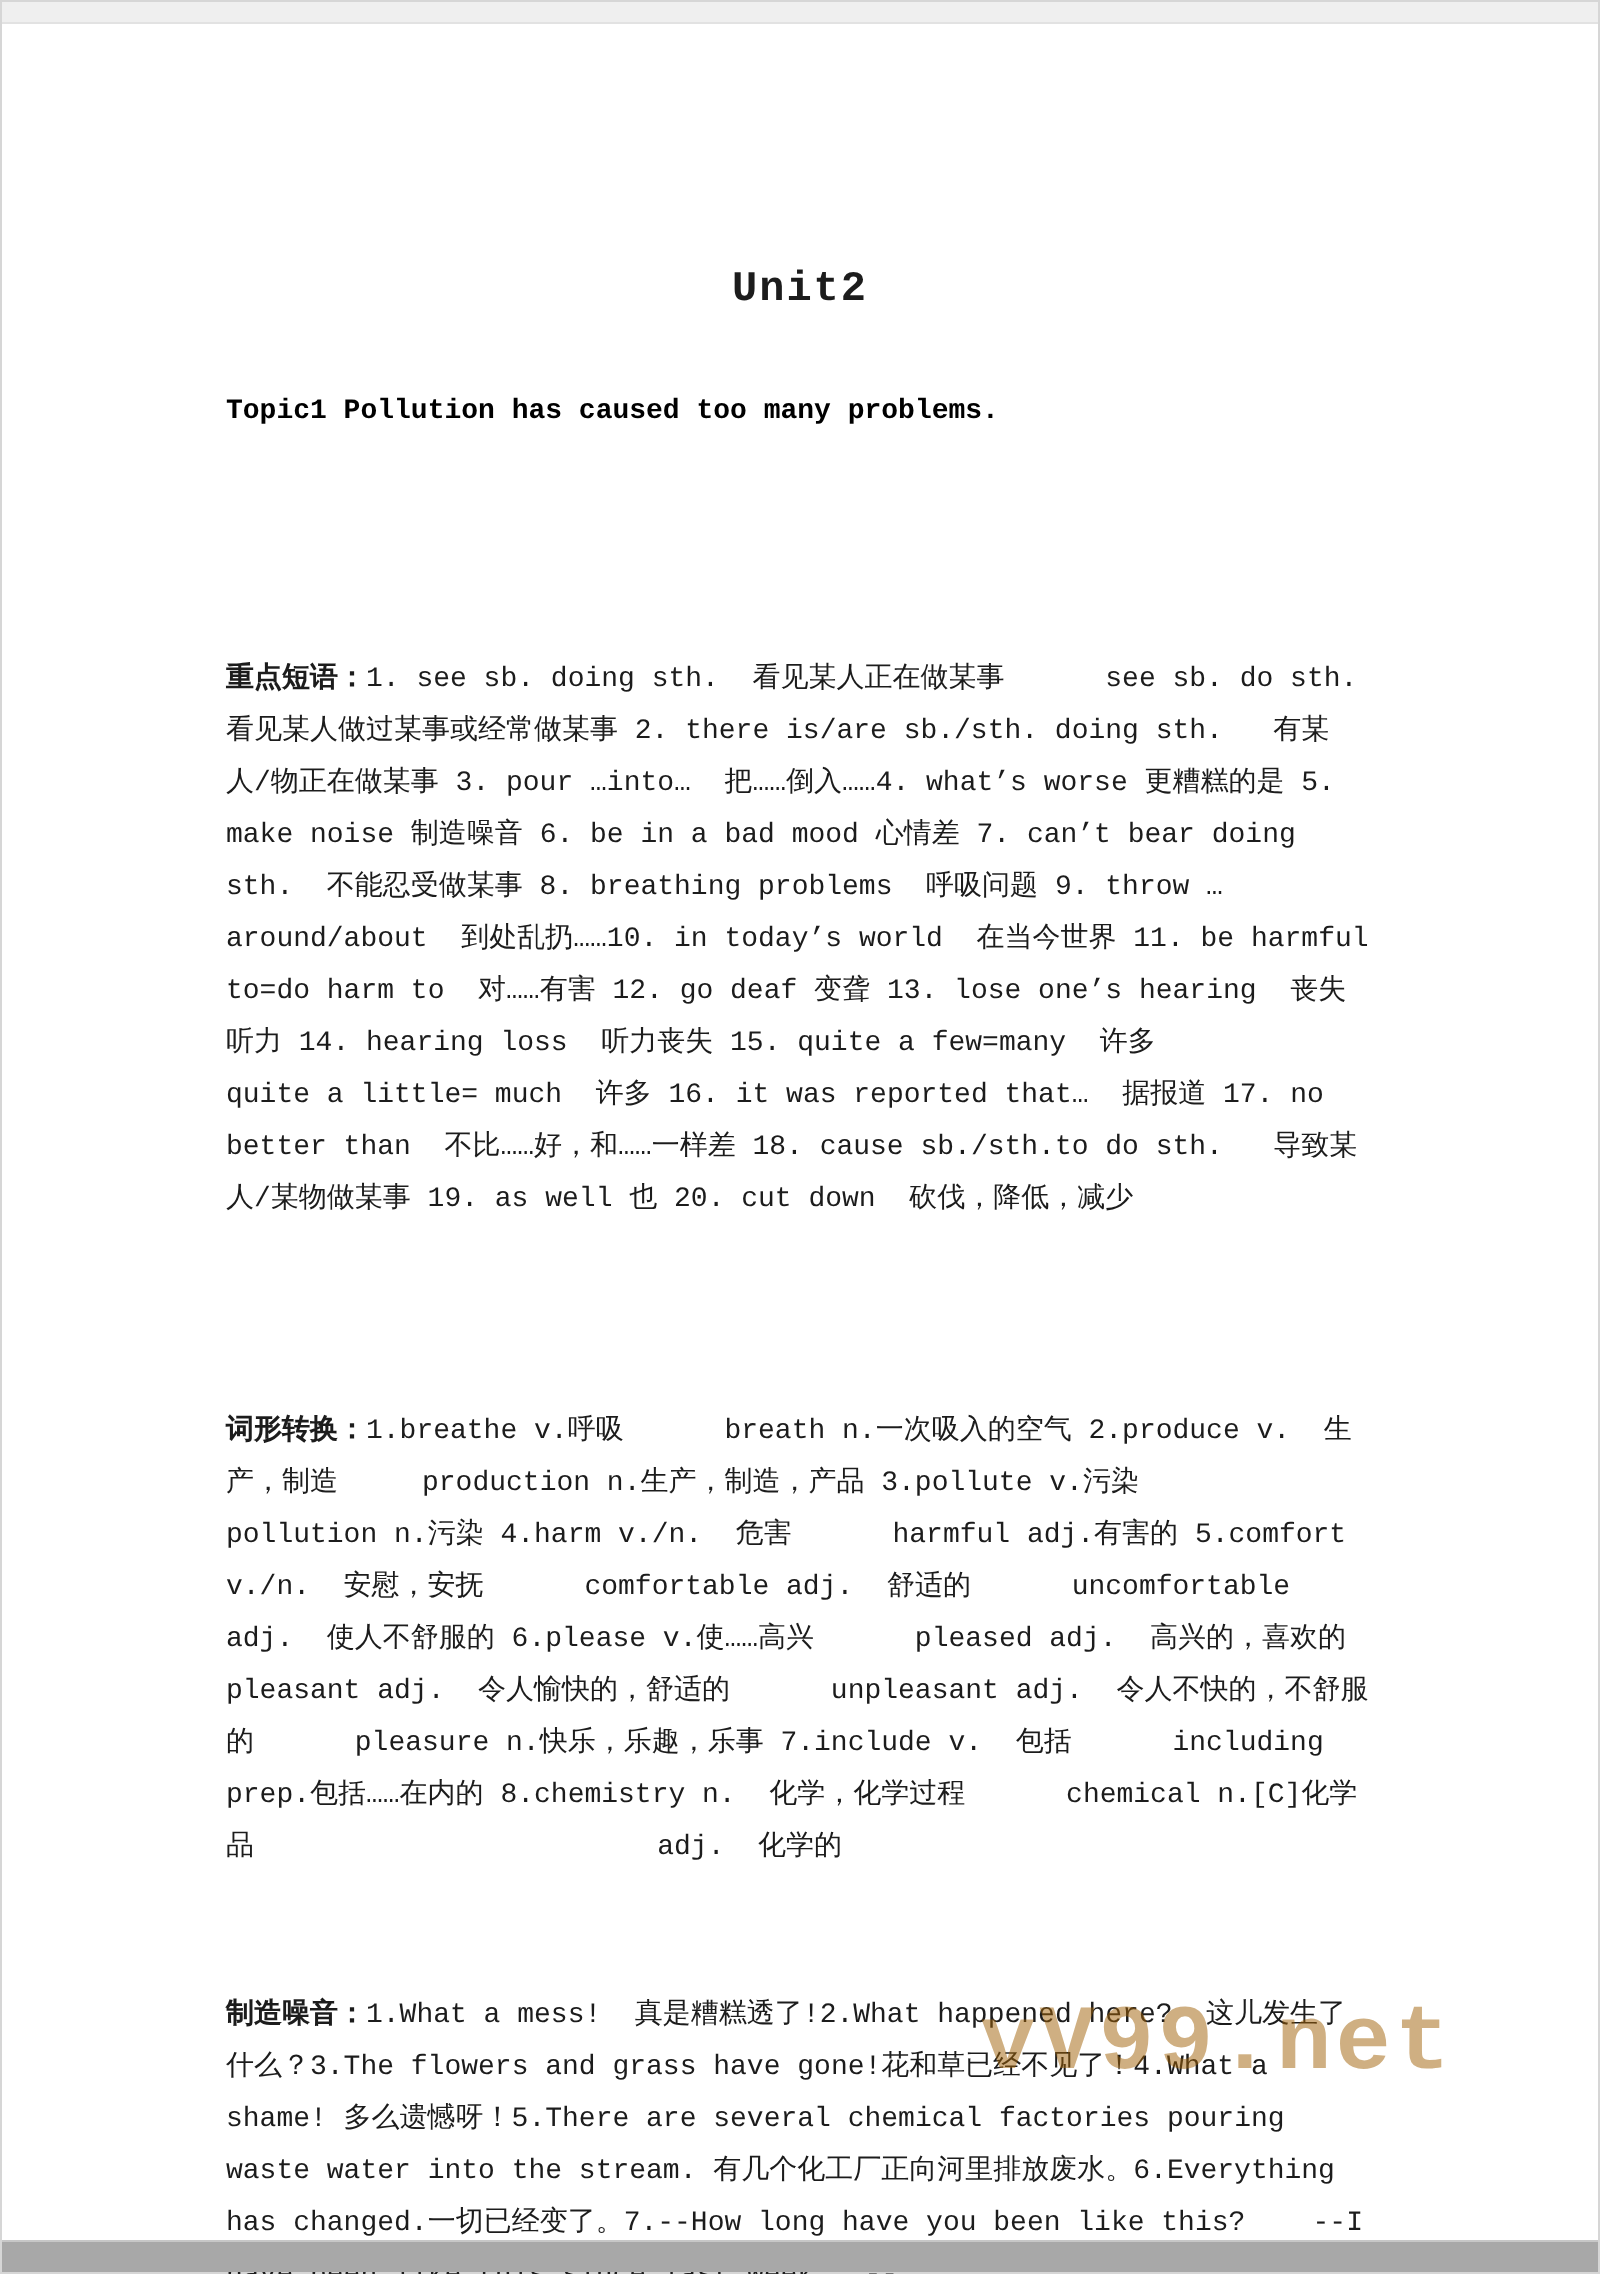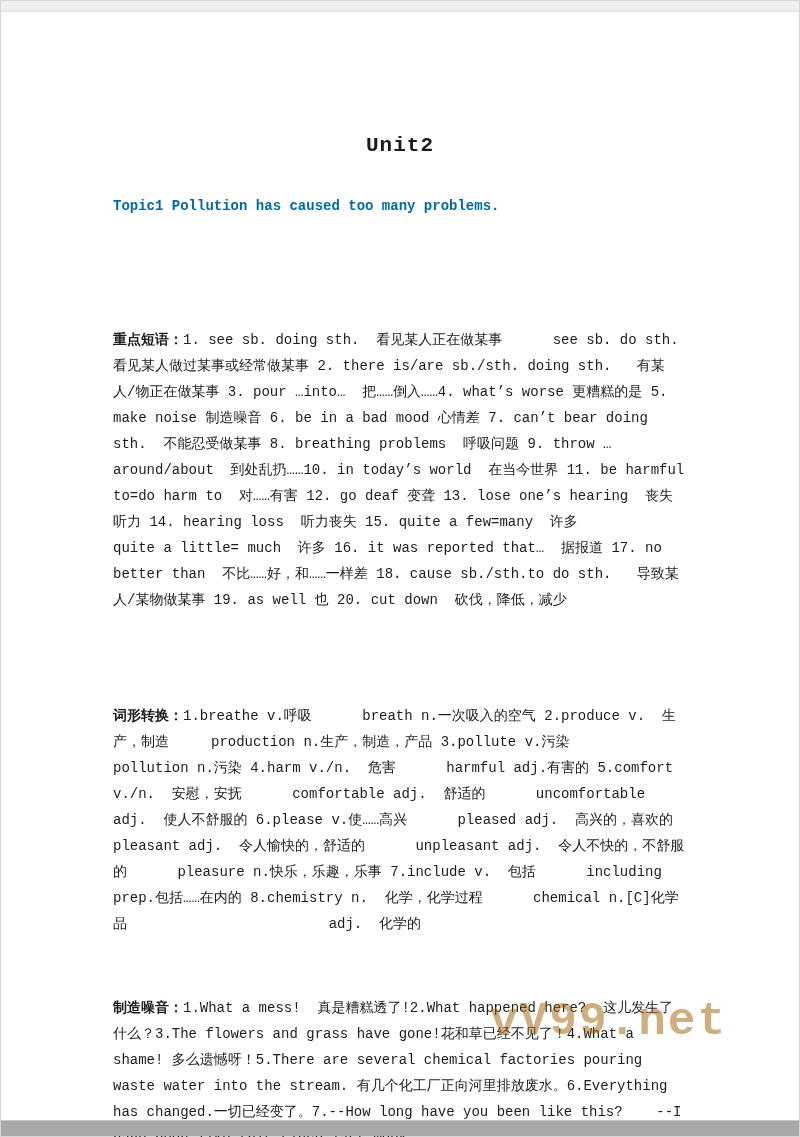--- a/index.html
+++ b/index.html
@@ -72,21 +72,21 @@
 <body>
 
 <div class="stage">
   <div class="topbar"></div>
 
   <div class="page">
 
 
     <h1 class="unit">Unit2</h1>
 
-    <p class="para topic" style="color: #0369a1;">Topic1 Pollution has caused too many problems.</p>
+    <p class="para topic" style="color: #000000;">Topic1 Pollution has caused too many problems.</p>
 
     <p class="para sec1"><b class="lbl">重点短语：</b><span>1. see sb. doing sth.  看见某人正在做某事      see sb. do sth.  看见某人做过某事或经常做某事 2. there is/are sb./sth. doing sth.   有某人/物正在做某事 3. pour …into…  把……倒入……4. what’s worse 更糟糕的是 5. make noise 制造噪音 6. be in a bad mood 心情差 7. can’t bear doing sth.  不能忍受做某事 8. breathing problems  呼吸问题 9. throw …around/about  到处乱扔……10. in today’s world  在当今世界 11. be harmful to=do harm to  对……有害 12. go deaf 变聋 13. lose one’s hearing  丧失听力 14. hearing loss  听力丧失 15. quite a few=many  许多          quite a little= much  许多 16. it was reported that…  据报道 17. no better than  不比……好，和……一样差 18. cause sb./sth.to do sth.   导致某人/某物做某事 19. as well 也 20. cut down  砍伐，降低，减少</span></p>
 
     <p class="para sec2"><b class="lbl">词形转换：</b><span>1.breathe v.呼吸      breath n.一次吸入的空气 2.produce v.  生产，制造     production n.生产，制造，产品 3.pollute v.污染     pollution n.污染 4.harm v./n.  危害      harmful adj.有害的 5.comfort v./n.  安慰，安抚      comfortable adj.  舒适的      uncomfortable adj.  使人不舒服的 6.please v.使……高兴      pleased adj.  高兴的，喜欢的      pleasant adj.  令人愉快的，舒适的      unpleasant adj.  令人不快的，不舒服的      pleasure n.快乐，乐趣，乐事 7.include v.  包括      including prep.包括……在内的 8.chemistry n.  化学，化学过程      chemical n.[C]化学品                        adj.  化学的</span></p>
 
     <p class="para sec3"><b class="lbl">制造噪音：</b><span>1.What a mess!  真是糟糕透了!2.What happened here?  这儿发生了什么？3.The flowers and grass have gone!花和草已经不见了！4.What a shame! 多么遗憾呀！5.There are several chemical factories pouring waste water into the stream. 有几个化工厂正向河里排放废水。6.Everything has changed.一切已经变了。7.--How long have you been like this?    --I have been like this since last week.  --</span></p>
 
     <div class="watermark">vV99.net</div>
   </div>
 

